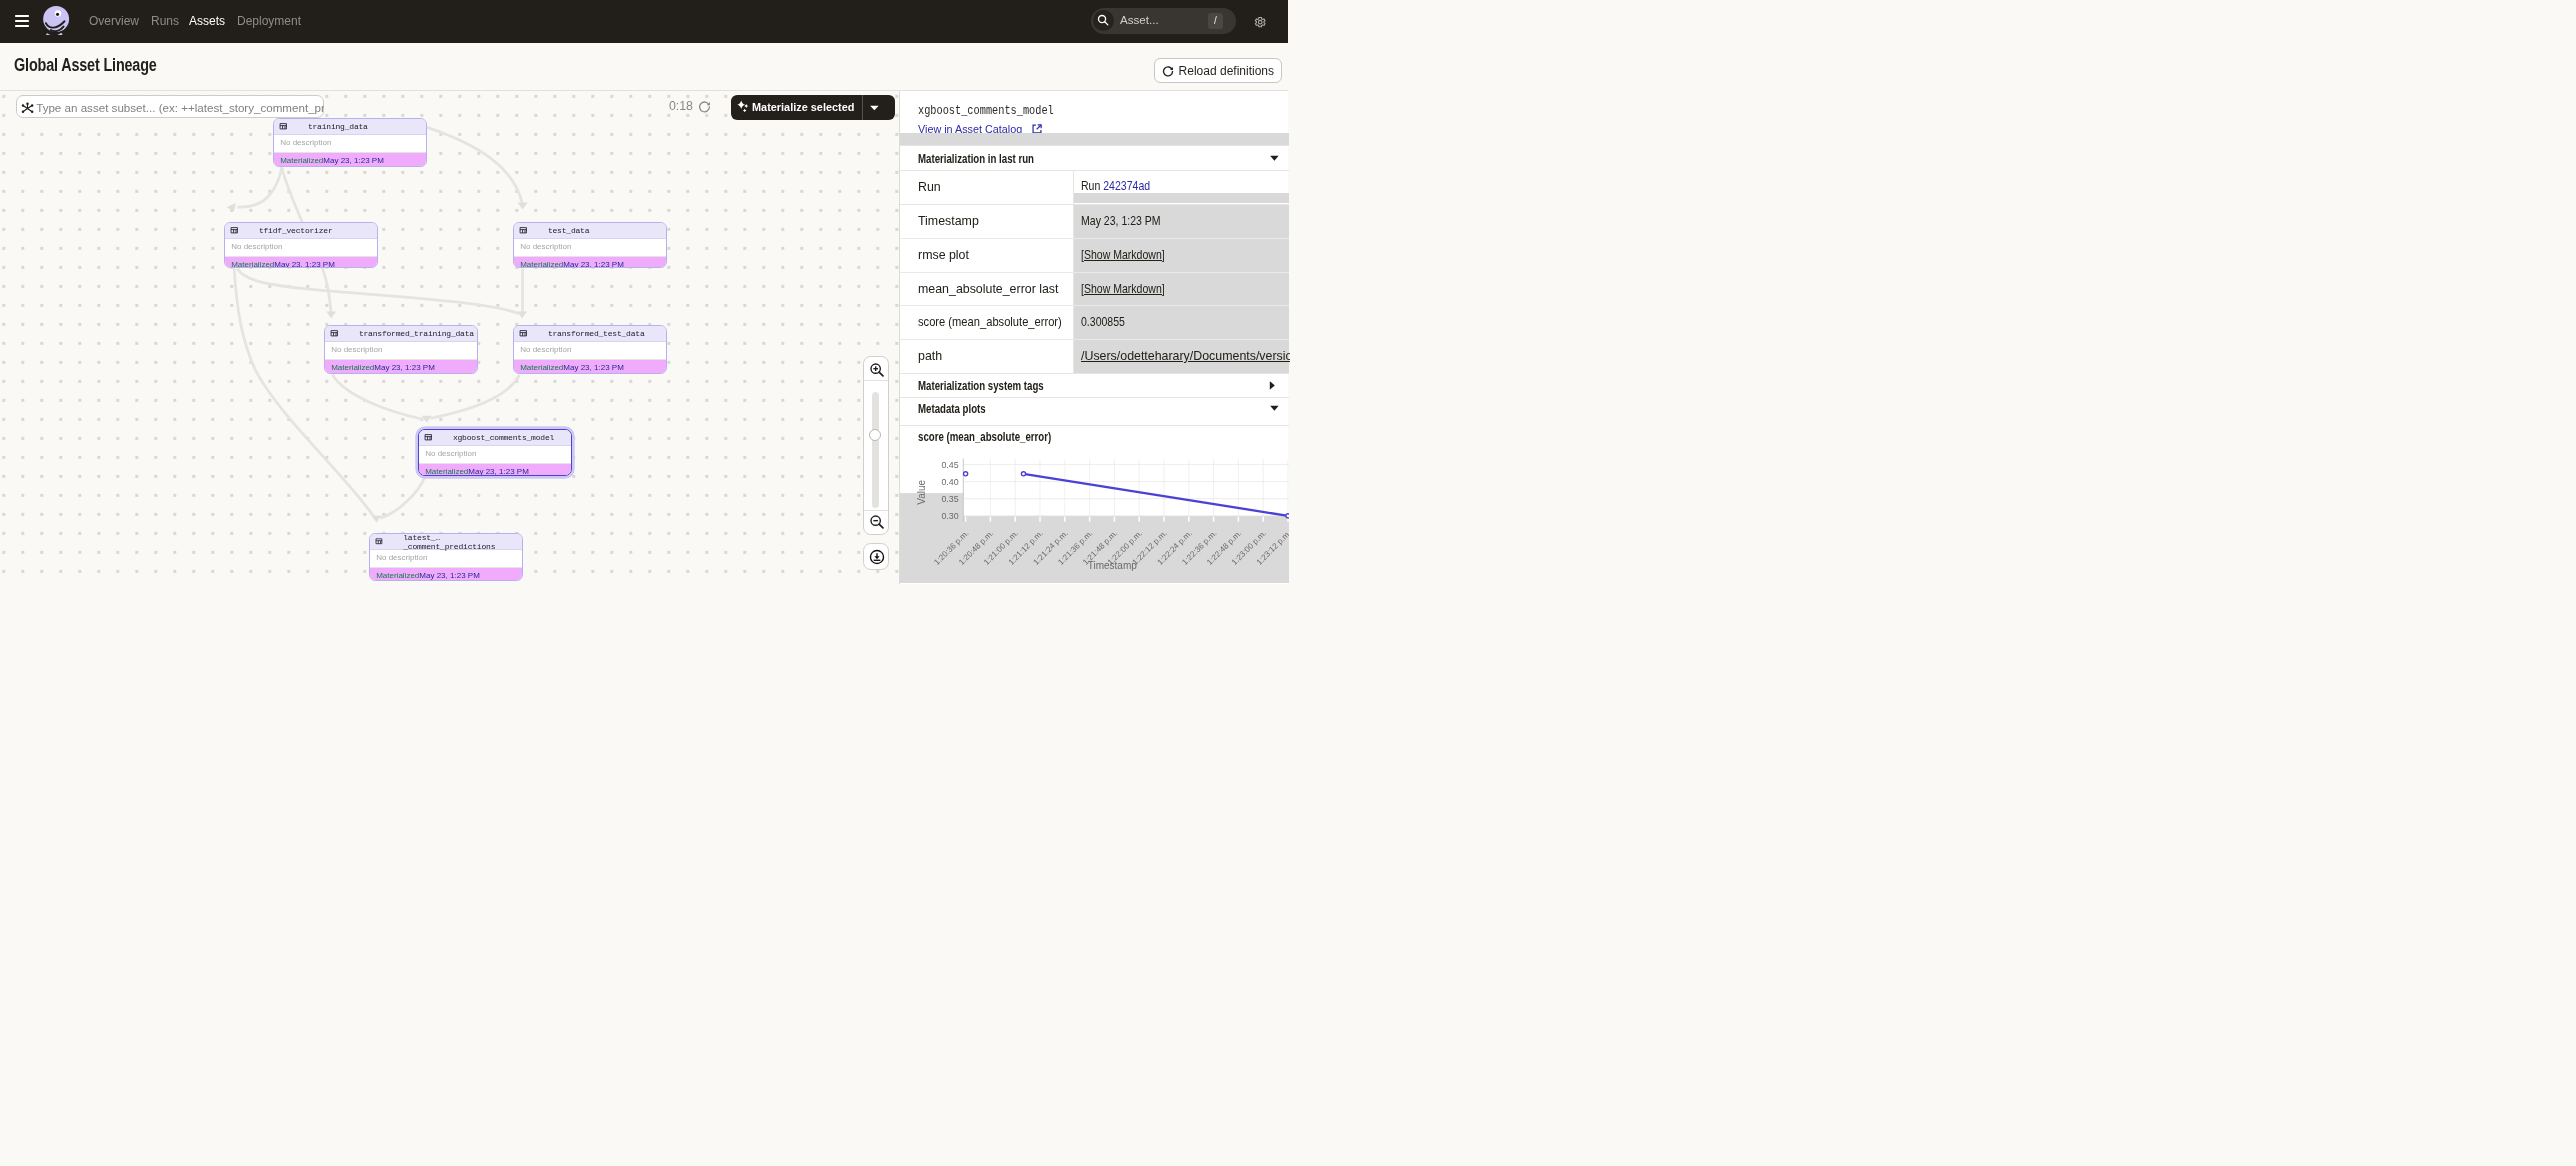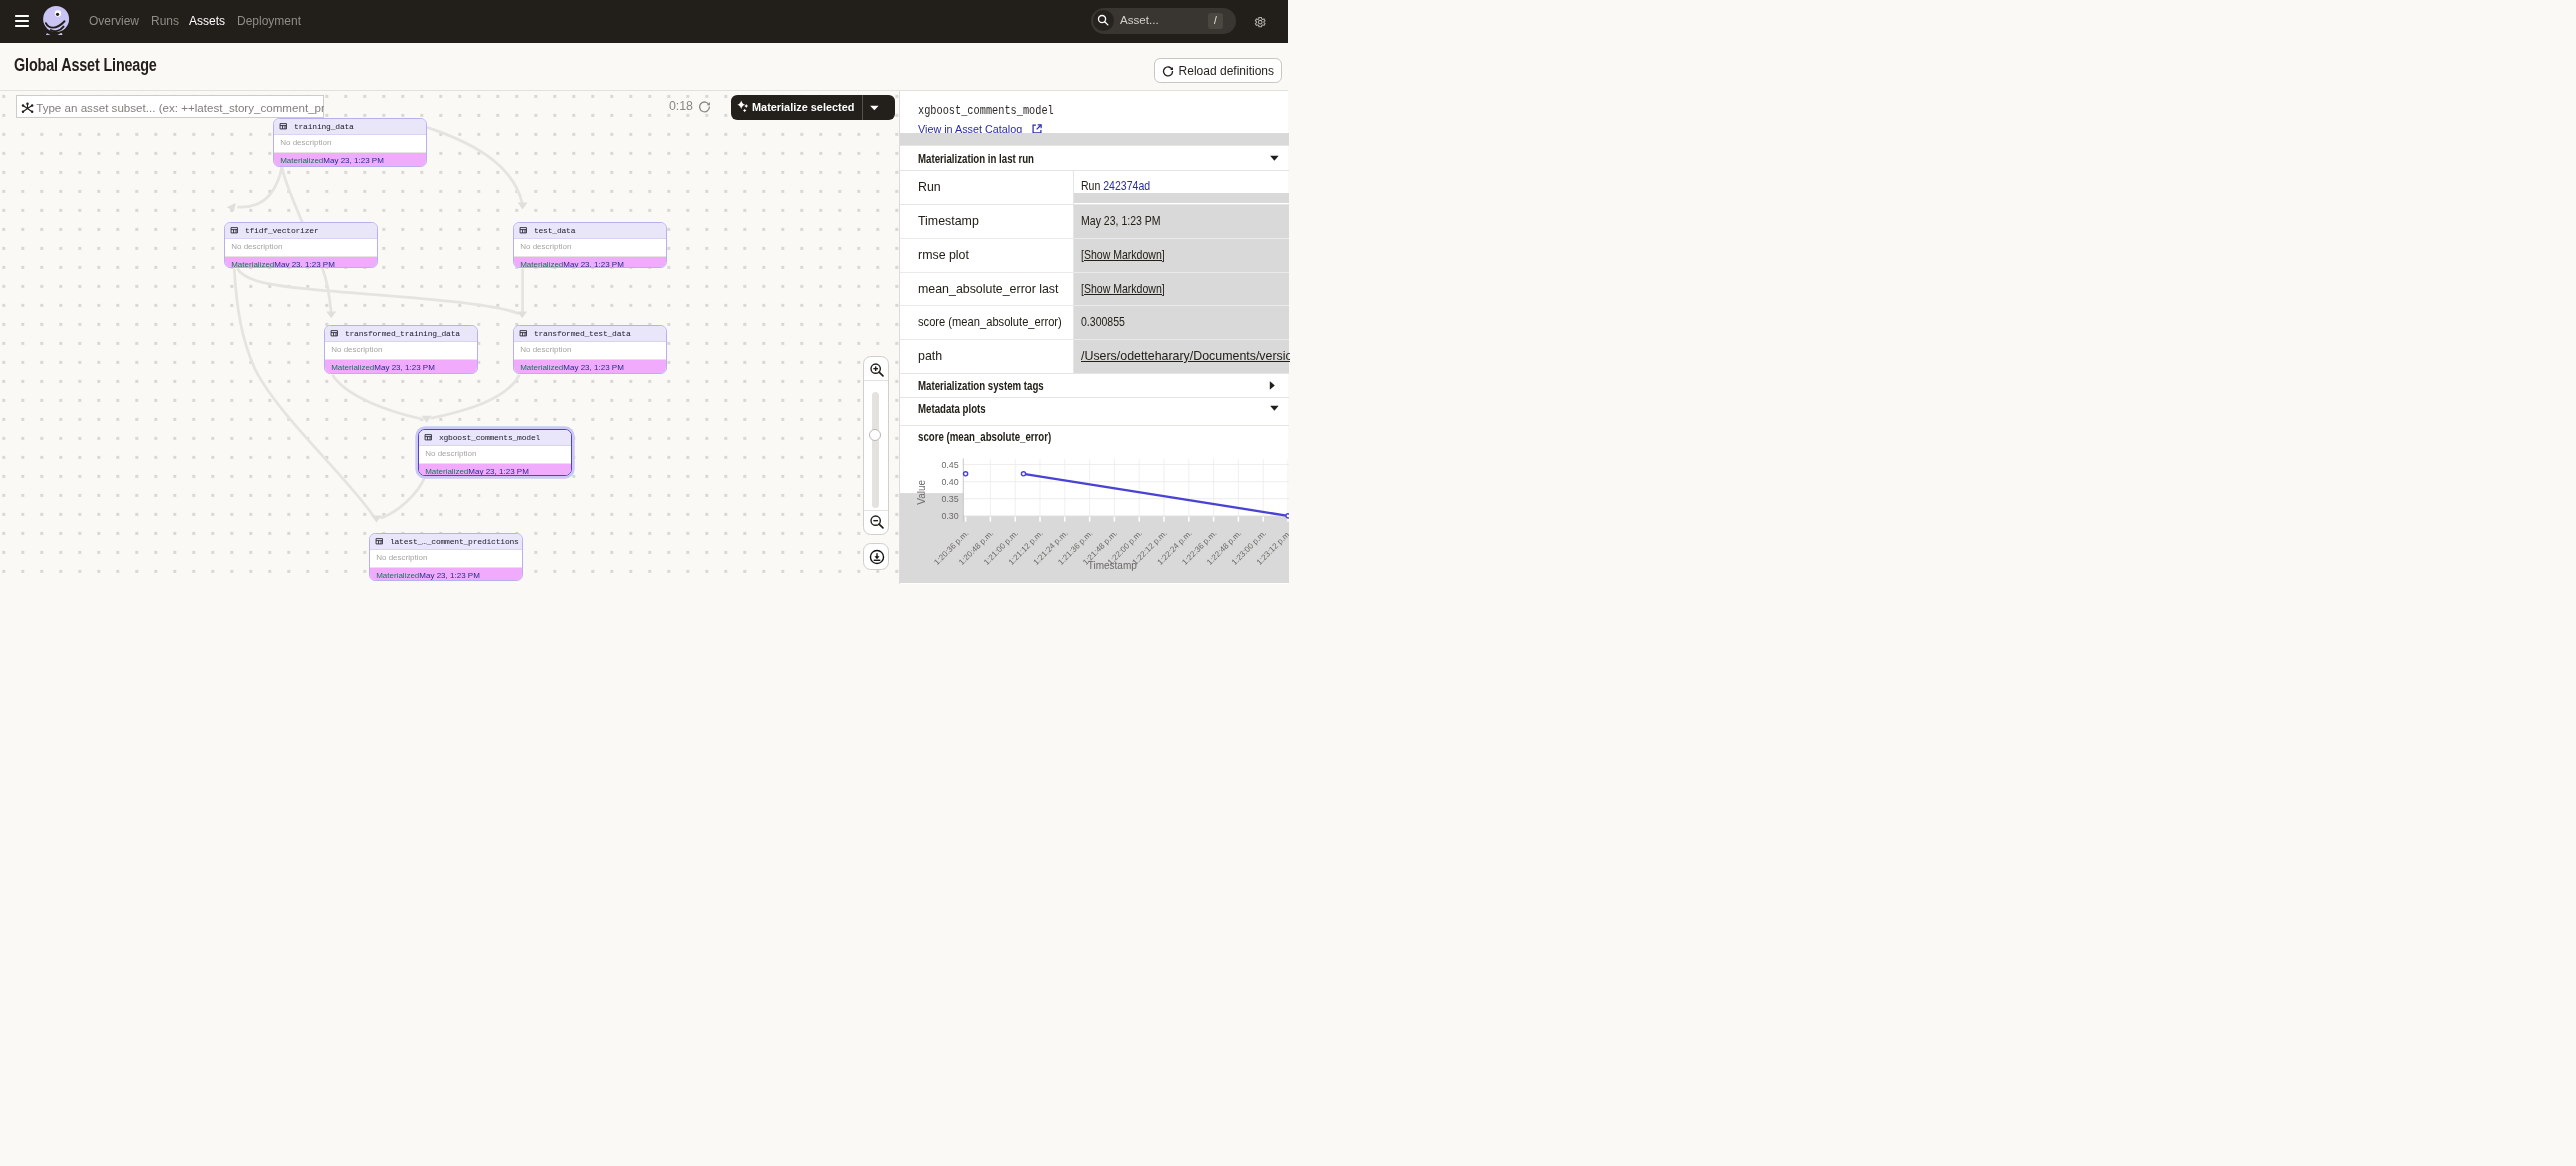--- a/index.html
+++ b/index.html
@@ -15,36 +15,36 @@
 #search{position:absolute;left:1091px;top:8px;width:145px;height:25.5px;border-radius:13px;background:#393631;}
 #search .mag{position:absolute;left:1.9px;top:1.9px;width:21.6px;height:21.6px;border-radius:50%;background:#26231f}
 #search .stext{position:absolute;left:29px;top:5.4px;font-size:11.6px;color:#d2d0cc}
 #search .slash{position:absolute;left:117px;top:4.6px;width:14.7px;height:16px;background:#4a4741;border-radius:3.1px;color:#e8e6e2;font-size:10px;text-align:center;line-height:16px}
 
 #phead{position:absolute;left:0;top:43px;width:1288px;height:48px;background:#faf9f6;border-bottom:0.8px solid #e3e1dd}
 #phead h1{position:absolute;left:14px;top:11.6px;font-size:18px;color:#231f1b;font-weight:700;letter-spacing:-0.2px}
 #reload{position:absolute;left:1154px;top:14.7px;width:128px;height:25.5px;background:#fff;border:0.8px solid #c9c6c1;border-radius:6.2px;font-size:12px;color:#231f1b;line-height:24px;text-align:center}
 
 #graph{position:absolute;left:0;top:91px;width:899px;height:493px;background-color:#faf9f6;background-image:radial-gradient(circle at 1.5px 1.5px,#dad8d5 1.5px,transparent 1.6px);background-size:19px 19px;background-position:2.3px 3.9px;}
-#ginput{position:absolute;left:15.5px;top:4.2px;width:308px;height:23px;background:#fff;border:0.8px solid #cfccc8;border-radius:0;}
+#ginput{position:absolute;left:15.5px;top:4.2px;width:308px;height:23px;background:#fff;border:0.8px solid #cfccc8;border-radius:7px;}
 #ginput .ph{position:absolute;left:19.7px;top:4.6px;font-size:11.6px;color:#827f7b;white-space:nowrap;overflow:hidden;width:288px}
 #gtimer{position:absolute;left:657px;top:7.7px;width:36px;font-size:12.4px;color:#8a8783;text-align:right}
 #mat{position:absolute;left:731px;top:3.5px;width:164px;height:25px;background:#23201c;border-radius:6.2px;color:#fff;font-weight:bold;}
 #mat .lab{position:absolute;left:20.5px;top:5.8px;font-size:11.6px;color:#fff;transform:scaleX(0.94);transform-origin:0 50%;white-space:nowrap}
 #mat .div{position:absolute;left:131px;top:0;width:0.8px;height:25px;background:#55524c}
 
 #zoompanel{position:absolute;left:863px;top:265px;width:26px;height:179px;background:#fff;border:0.8px solid #d2cfcb;border-radius:7.7px}
 #zoompanel .d1{position:absolute;left:0;top:23px;width:100%;height:0.8px;background:#e4e2de}
 #zoompanel .d2{position:absolute;left:0;bottom:23px;width:100%;height:0.8px;background:#e4e2de}
 #ztrack{position:absolute;left:7.7px;top:35px;width:7.3px;height:116px;background:#e4e2df;border-radius:3.9px}
 #zknob{position:absolute;left:4.6px;top:72px;width:12.4px;height:12.4px;border-radius:50%;background:#fff;border:1.2px solid #b9b6b1}
 #dlbtn{position:absolute;left:863px;top:452px;width:26px;height:27px;background:#fff;border:0.8px solid #d2cfcb;border-radius:7.7px}
 
 .node{position:absolute;width:154px;background:#fff;border:0.8px solid #b7b0ee;border-radius:6.2px;overflow:hidden}
-.node .nh{height:16px;background:#e9e6fa;border-bottom:0.8px solid #d8d3f3;display:flex;align-items:center;padding-left:5.4px;gap:6px}
+.node .nh{height:16px;background:#e9e6fa;border-bottom:0.8px solid #d8d3f3;display:flex;align-items:center;padding-left:5.4px;gap:20px}
 .node .nh span{font-family:"Liberation Mono",monospace;font-size:8px;color:#21202e;letter-spacing:-0.2px}
 .node .nb{height:16.6px;line-height:16.6px;color:#a7a5a2;font-size:8px;padding-left:6.2px}
 .node .nf{height:16px;background:#f0abfc;border-top:0.8px solid #e6e4e0;display:flex;align-items:center;padding:0 6.2px}
 .node .mat{color:#0e7a4e;font-size:8px}
 .node .dat{color:#232a90;font-size:8px}
 .node.sel{border:1.5px solid #4843d1;box-shadow:0 0 0 2.7px #ccc7f4;border-radius:7px}
 
 #side{position:absolute;left:899px;top:91px;width:389px;height:493px;background:#fff;border-left:0.8px solid #dddbd7}
 #side .mono{font-family:"Liberation Mono",monospace}
 .sx78{transform:scaleX(0.78);transform-origin:0 50%;white-space:nowrap}

